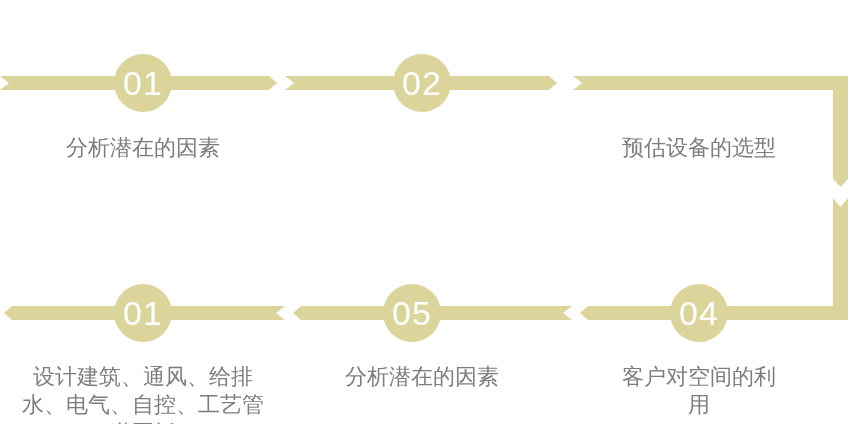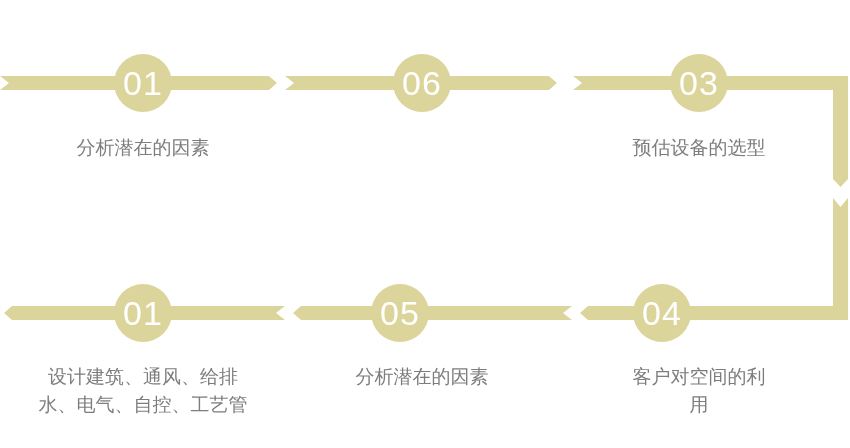--- a/index.html
+++ b/index.html
@@ -57,21 +57,21 @@
   .node .num {
     color: var(--num, #ffffff);
     font-size: 34px;
     font-weight: 300;
     letter-spacing: 1px;
     line-height: 1;
   }
   .caption {
     position: absolute;
     color: var(--caption, #7d7d7d);
-    font-size: 19px;
+    font-size: 22px;
     line-height: 28px;
     text-align: center;
     white-space: pre-line;
   }
   .row1 { top: 54px; }
   .row2 { top: 284px; }
 </style>
 </head>
 <body>
 
@@ -85,29 +85,26 @@
   <div class="seg down-tail" style="top:198px; height:122px;"></div>
 
   <div class="seg left-corner" style="left:580px; width:268px;"></div>
   <div class="seg left" style="left:293px; width:279px;"></div>
   <div class="seg left" style="left:4px; width:281px;"></div>
 
   <div class="node row1" style="left:114px;">
     <span class="num">01</span>
   </div>
   <div class="node row1" style="left:393px;">
-    <span class="num">06</span>
+    <span class="num">02</span>
   </div>
-  <div class="node row1" style="left:670px;">
-    <span class="num">03</span>
-  </div>
-  <div class="node row2" style="left:633px;">
+  <div class="node row2" style="left:670px;">
     <span class="num">04</span>
   </div>
-  <div class="node row2" style="left:371px;">
+  <div class="node row2" style="left:383px;">
     <span class="num">05</span>
   </div>
   <div class="node row2" style="left:114px;">
     <span class="num">01</span>
   </div>
 
   <div class="caption" style="left:33px; top:134px; width:220px;">分析潜在的因素</div>
   <div class="caption" style="left:589px; top:363px; width:220px;">客户对空间的利
 用</div>
   <div class="caption" style="left:589px; top:134px; width:220px;">预估设备的选型</div>

